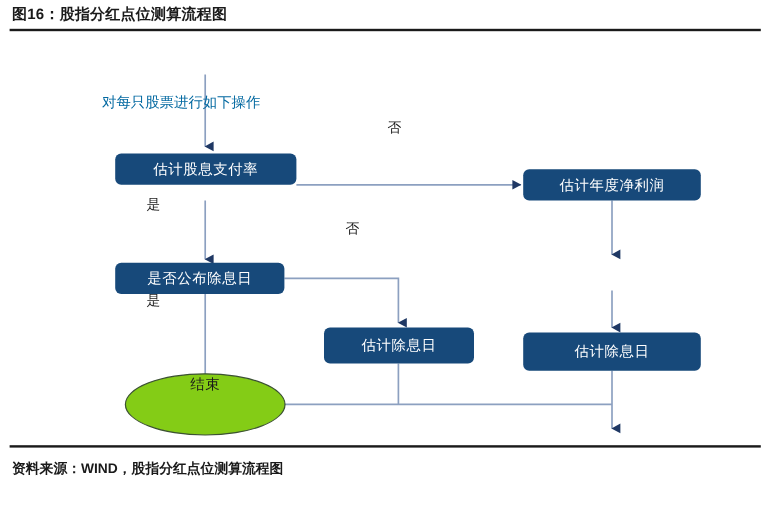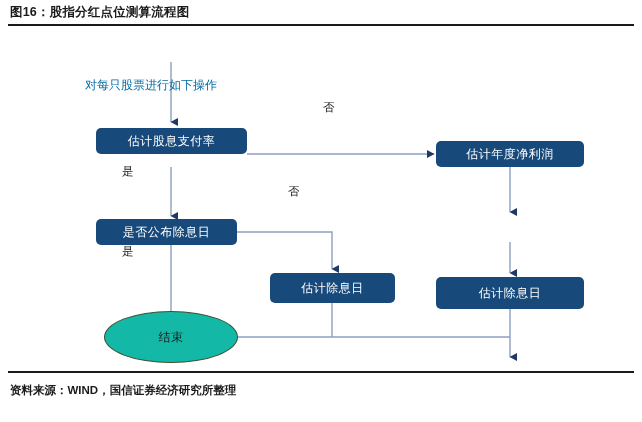--- a/index.html
+++ b/index.html
@@ -90,25 +90,25 @@
     line-height: 1;
   }
   .node-label {
     pointer-events: none;
   }
 
   .terminal {
     position: absolute;
     box-sizing: border-box;
     display: flex;
-    align-items: center;
+    align-items: flex-start;
     justify-content: center;
     border: 1.4px solid #3c5233;
     border-radius: 50%;
-    background: #14b8a6;
+    background: #84cc16;
     color: #1a1a1a;
     font-size: 12px;
     letter-spacing: 0.5px;
     white-space: nowrap;
   }
 
   
   .edge-label {
     position: absolute;
     font-size: 11.5px;
@@ -205,15 +205,15 @@
     </div>
 
     <div class="terminal" style="left:104px; top:285px; width:134px; height:52px;">
       <span class="node-label">结束</span>
     </div>
 
   </div>
 
   <div class="rule-bottom"></div>
 
-  <div class="fig-source">资料来源：WIND，国信证券经济研究所整理</div>
+  <div class="fig-source">资料来源：WIND，股指分红点位测算流程图</div>
 
 </div>
 
 </body></html>

